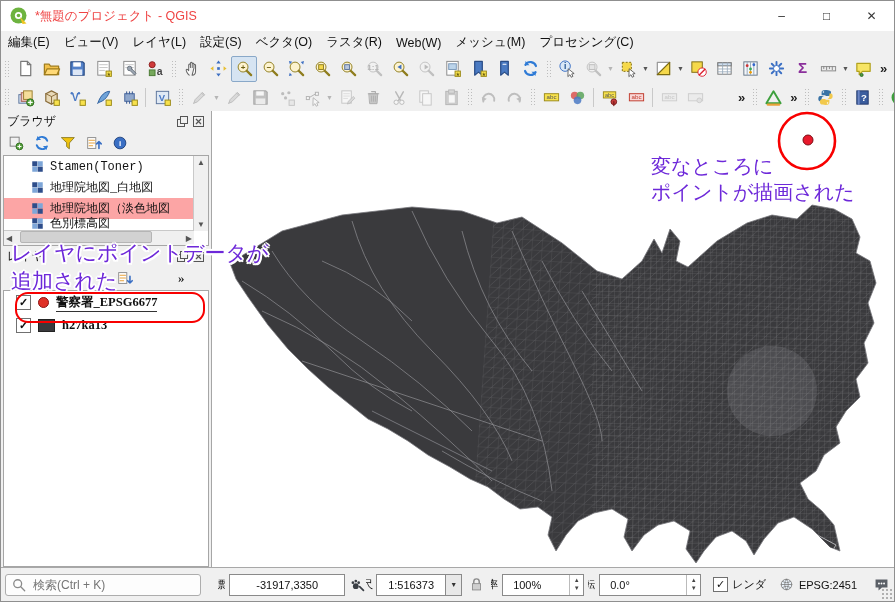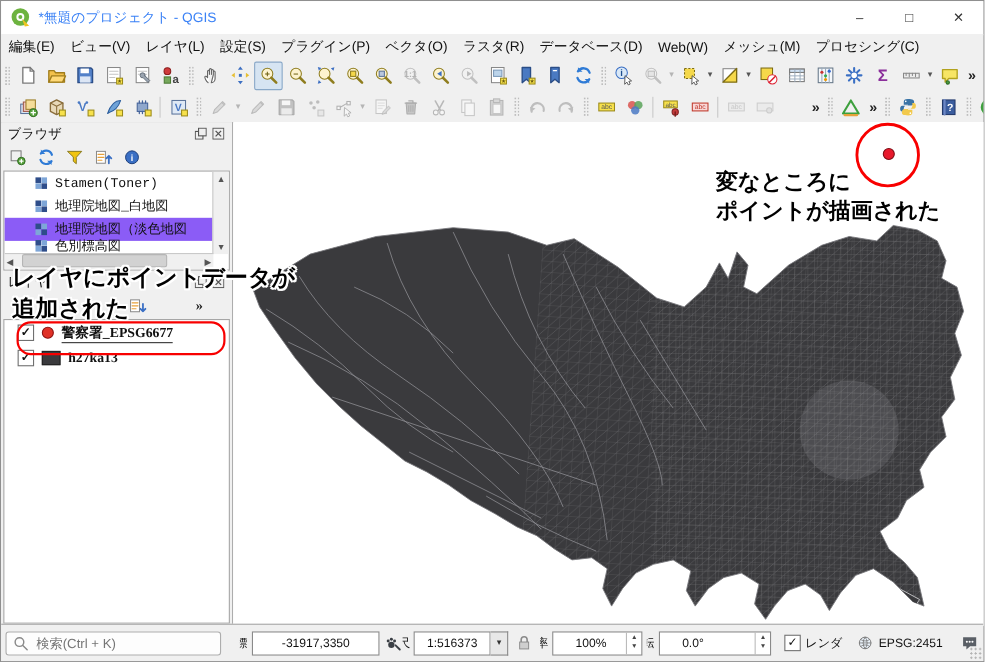--- a/index.html
+++ b/index.html
@@ -1,20 +1,20 @@
 <!DOCTYPE html>
 <html><head>
 <meta charset="utf-8">
 <style>
   html,body{margin:0;padding:0;background:#d8d8d8;font-family:"Liberation Sans","DejaVu Sans",sans-serif;}
   #win{position:relative;width:895px;height:602px;background:#f0f0f0;border:1px solid #8f8f8f;box-sizing:border-box;overflow:hidden;}
   
   .titlebar{position:absolute;top:0;left:0;right:0;height:30px;background:#fff;display:flex;align-items:center;border-bottom:1px solid #ededed;}
   .titlebar .logo{width:20px;height:20px;margin:0 6px 0 8px;}
-  .titlebar .title{font-size:12.5px;color:#3b82f6;}
+  .titlebar .title{font-size:12.5px;color:#ef4444;}
   .wbtns{margin-left:auto;display:flex;height:30px;}
   .wbtn{width:45px;height:30px;display:flex;align-items:center;justify-content:center;font-size:12px;color:#333;}
   
   .menubar{position:absolute;top:30px;left:0;right:0;height:23px;background:#f0f0f0;display:flex;align-items:center;font-size:12.5px;color:#111;}
   .menu-item{padding:3px 7px;white-space:nowrap;}
   
   .tb{position:absolute;left:0;right:0;height:29px;display:flex;align-items:center;background:#f0f0f0;}
   #tb1{top:53px;} #tb2{top:82px;border-bottom:1px solid #b2b2b2;height:28px;}
   .tbtn{width:24px;height:24px;display:flex;align-items:center;justify-content:center;border:1px solid transparent;border-radius:2px;flex:0 0 auto;}
   .tbtn svg{width:19px;height:19px;}
@@ -33,48 +33,48 @@
   .ptbtns{margin-left:auto;display:flex;gap:3px;}
   .ptbtn{width:13px;height:13px;display:flex;align-items:center;justify-content:center;}
   .ptbtn svg{width:11px;height:11px;}
   .panel-tools{height:24px;display:flex;align-items:center;padding:0 4px;gap:4px;}
   .ptool{width:22px;height:22px;display:flex;align-items:center;justify-content:center;}
   .ptool svg{width:18px;height:18px;}
   .browser{height:135px;flex:0 0 135px;display:flex;flex-direction:column;}
   .tree-wrap{position:relative;flex:1;margin:0 2px;border:1px solid #a6a6a6;background:#fff;overflow:hidden;}
   .tree{position:absolute;top:0;left:0;right:14px;bottom:14px;overflow:hidden;font-family:Liberation Mono, monospace;}
   .tree-row{height:21px;display:flex;align-items:center;padding-left:26px;font-size:12px;color:#111;white-space:nowrap;}
-  .tree-row.selected{background:#8b5cf6;}
+  .tree-row.selected{background:#fca5a5;}
   .tree-row svg{width:15px;height:15px;margin-right:5px;flex:0 0 auto;}
   .vscroll{position:absolute;top:0;right:0;width:14px;bottom:14px;background:#f0f0f0;border-left:1px solid #c9c9c9;display:flex;flex-direction:column;justify-content:space-between;align-items:center;}
   .hscroll{position:absolute;left:0;right:14px;bottom:0;height:14px;background:#f0f0f0;border-top:1px solid #c9c9c9;display:flex;justify-content:space-between;align-items:center;}
   .sarrow{font-size:8px;color:#555;padding:2px;}
   .hthumb{position:absolute;left:16px;bottom:2px;width:130px;height:10px;background:#d2d2d2;border:1px solid #b5b5b5;border-radius:2px;}
   .layers{flex:1;display:flex;flex-direction:column;font-family:Liberation Serif, serif;}
   .layer-list{flex:1;margin:0 2px 2px 2px;border:1px solid #a6a6a6;background:#fff;position:relative;}
   .layer-row{height:23px;display:flex;align-items:center;padding-left:12px;font-size:12.5px;font-weight:600;color:#111;gap:7px;}
   .cb{width:13px;height:13px;border:1px solid #707070;background:#fff;display:flex;align-items:center;justify-content:center;font-size:11px;color:#111;line-height:1;flex:0 0 auto;}
   .sym-point{width:9px;height:9px;border-radius:50%;flex:0 0 auto;}
   .sym-poly{width:17px;height:13px;flex:0 0 auto;border:1px solid #232323;box-sizing:border-box;}
   
   .canvas{flex:1;background:#fff;position:relative;overflow:hidden;}
   
   .statusbar{position:absolute;left:0;right:0;bottom:0;height:34px;background:#f0f0f0;border-top:1px solid #a8a8a8;display:flex;align-items:center;font-size:11px;color:#111;box-sizing:border-box;padding:0 4px;}
   .searchbox{width:196px;height:22px;border:1px solid #adadad;border-radius:3px;background:#fdfdfd;display:flex;align-items:center;padding:0 6px;gap:5px;box-sizing:border-box;flex:0 0 auto;}
   .searchbox input{border:none;outline:none;background:transparent;font-size:12px;width:150px;color:#333;font-family:inherit;}
   .frag{display:inline-block;width:7px;overflow:hidden;white-space:nowrap;direction:rtl;color:#111;flex:0 0 auto;}
   .sbox{height:22px;background:#fff;border:1px solid #8a8a8a;display:flex;align-items:center;justify-content:center;box-sizing:border-box;flex:0 0 auto;}
-  .spinner{justify-content:space-between;padding-left:20px;}
+  .spinner{justify-content:space-between;padding-left:10px;}
   .spin{width:13px;height:20px;display:flex;flex-direction:column;align-items:center;justify-content:center;border-left:1px solid #bbb;font-size:6px;color:#444;line-height:1.2;}
   .combo-arrow{width:16px;height:22px;border:1px solid #8a8a8a;border-left:none;background:#e8e8e8;display:flex;align-items:center;justify-content:center;font-size:7px;color:#333;box-sizing:border-box;flex:0 0 auto;}
   .sicon{flex:0 0 auto;display:flex;align-items:center;justify-content:center;}
   .sicon svg{width:17px;height:17px;}
   .resize-grip{position:absolute;right:1px;bottom:1px;width:12px;height:12px;background-image:radial-gradient(#b0b0b0 35%,transparent 40%);background-size:4px 4px;}
   
-  .rednote{position:absolute;font-weight:bold;color:#000000;line-height:1.32;z-index:30;white-space:nowrap;
+  .rednote{position:absolute;font-weight:normal;color:#6d28d9;line-height:1.32;z-index:30;white-space:nowrap;
     text-shadow:-2px 0 #fff,2px 0 #fff,0 -2px #fff,0 2px #fff,-1.5px -1.5px #fff,1.5px -1.5px #fff,-1.5px 1.5px #fff,1.5px 1.5px #fff;}
   #note-left{left:10px;top:238px;font-size:21px;}
   #note-right{left:650px;top:152px;font-size:20px;}
   .red-oval{position:absolute;left:14px;top:291px;width:186px;height:27px;border:2.5px solid #f80000;border-radius:13px;z-index:31;}
   .red-circle{position:absolute;left:773px;top:108px;z-index:29;}
 </style>
 </head>
 <body>
 
 <div id="win">
@@ -92,24 +92,22 @@
       <div class="wbtn">□</div>
       <div class="wbtn close">✕</div>
     </div>
   </div>
 
   <div class="menubar" id="menubar">
       <div class="menu-item">編集(E)</div>
       <div class="menu-item">ビュー(V)</div>
       <div class="menu-item">レイヤ(L)</div>
       <div class="menu-item">設定(S)</div>
-      <div class="menu-item">プラグイン(P)</div>
       <div class="menu-item">ベクタ(O)</div>
       <div class="menu-item">ラスタ(R)</div>
-      <div class="menu-item">データベース(D)</div>
       <div class="menu-item">Web(W)</div>
       <div class="menu-item">メッシュ(M)</div>
       <div class="menu-item">プロセシング(C)</div>
     </div>
 
   <div class="tb" id="tb1">
       <span class="grip"></span>
       <div class="tbtn">
         <svg viewBox="0 0 20 20">
           <path d="M5 2.5h7l3.5 3.5v11.5H5z" fill="#fff" stroke="#7a7a7a" stroke-width="1.3" stroke-linecap="round" stroke-linejoin="round"></path>

